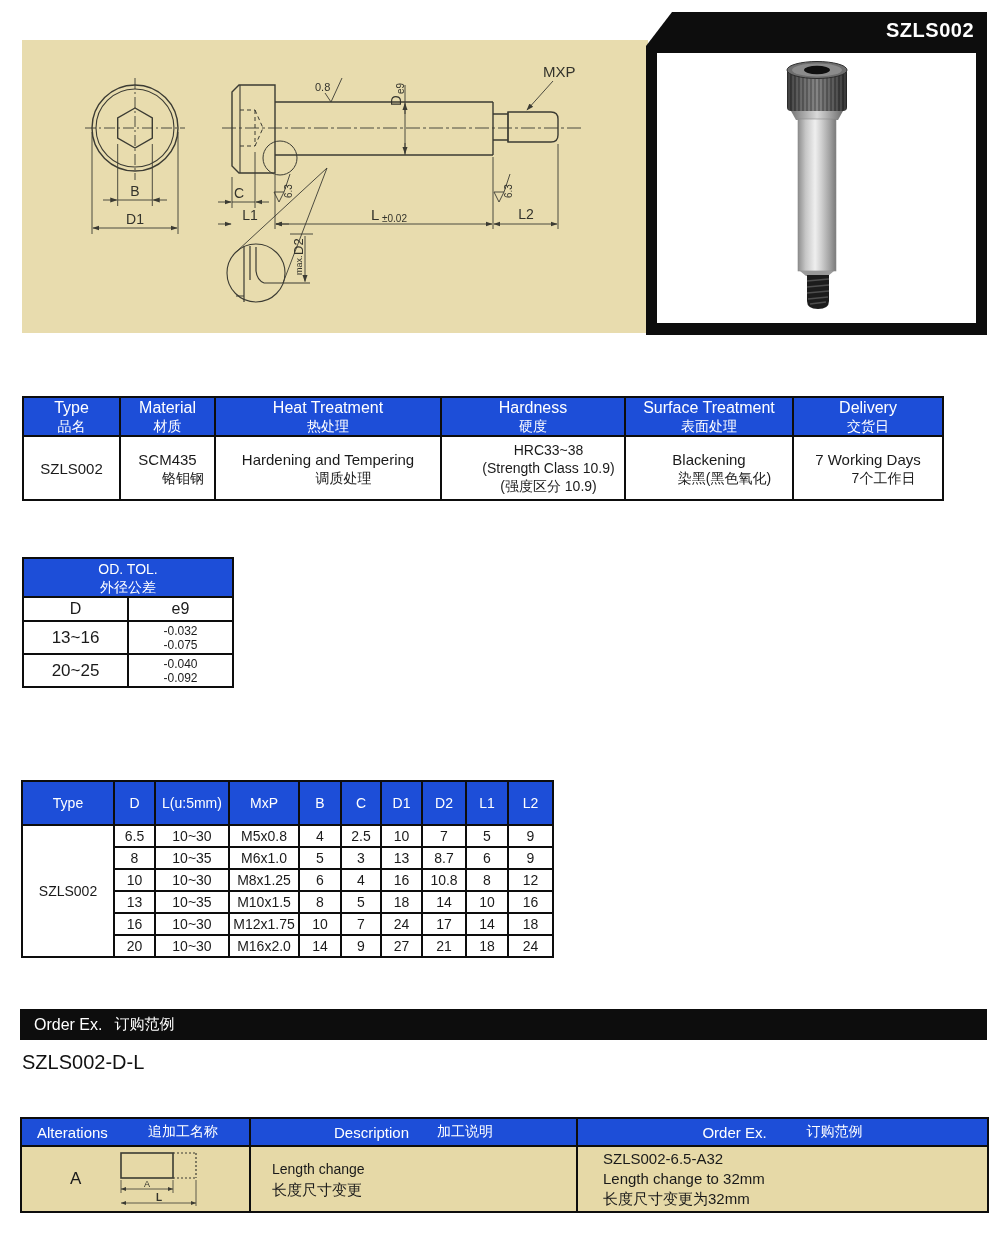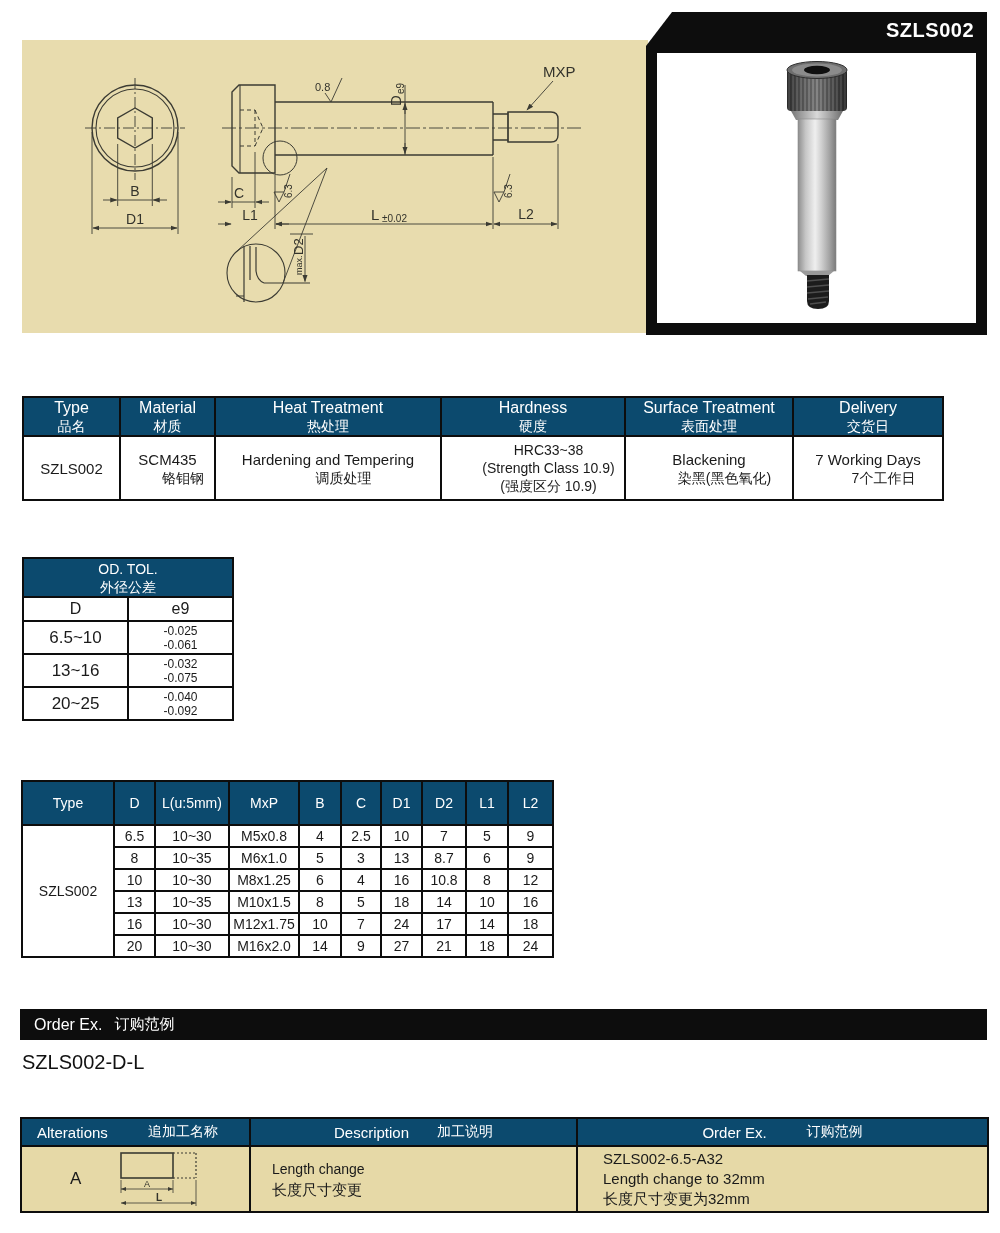--- a/index.html
+++ b/index.html
@@ -10,21 +10,21 @@
   .drawing-area { position:absolute; left:22px; top:40px; width:626px; height:293px; background:#e8dcae; }
   .photo-panel { position:absolute; left:646px; top:12px; width:341px; height:323px; background:#0d0d0d;
                  clip-path: polygon(26px 0, 100% 0, 100% 100%, 0 100%, 0 34px); }
   .photo-title { position:absolute; top:7px; right:13px; color:#ffffff; font-size:20px; font-weight:bold; letter-spacing:0.5px; }
   .photo-box { position:absolute; left:11px; top:41px; width:319px; height:270px; background:#ffffff; }
   .photo-box svg { display:block; margin:0 auto; }
 
   
   table { border-collapse:collapse; table-layout:fixed; }
   td, th { border:2px solid #0d0d0d; text-align:center; vertical-align:middle; color:#1a1a1a; font-weight:normal; }
-  .th-black { background:#0c4a6e; color:#ffffff; border-color:#0d0d0d; }
+  .th-black { background:#1d4ed8; color:#ffffff; border-color:#0d0d0d; }
   .en-line { display:block; font-size:16px; line-height:19px; }
   .zh-line { display:block; font-size:14px; line-height:18px; }
 
   .spec-table { position:absolute; left:22px; top:396px; width:920px; }
   .spec-table .hd-row { height:39px; }
   .spec-table .bd-row { height:64px; }
   .spec-table td { font-size:15px; line-height:19px; }
   .spec-small { font-size:14px; line-height:18px; display:block;margin-left:31px; }
 
   .od-table { position:absolute; left:22px; top:557px; width:210px; }
@@ -266,27 +266,20 @@
       <th class="th-black" colspan="2">
             <span class="zh-line" style="font-size:14px">OD. TOL.</span>
             <span class="zh-line">外径公差</span>
           </th>
     </tr>
     <tr class="sub-row">
       <td>D</td>
       <td>e9</td>
     </tr>
     <tr class="bd-row">
-      <td class="od-d">6.5~10</td>
-      <td>
-            <span class="od-tol">-0.025</span>
-            <span class="od-tol">-0.061</span>
-          </td>
-    </tr>
-    <tr class="bd-row">
       <td class="od-d">13~16</td>
       <td>
             <span class="od-tol">-0.032</span>
             <span class="od-tol">-0.075</span>
           </td>
     </tr>
     <tr class="bd-row">
       <td class="od-d">20~25</td>
       <td>
             <span class="od-tol">-0.040</span>

